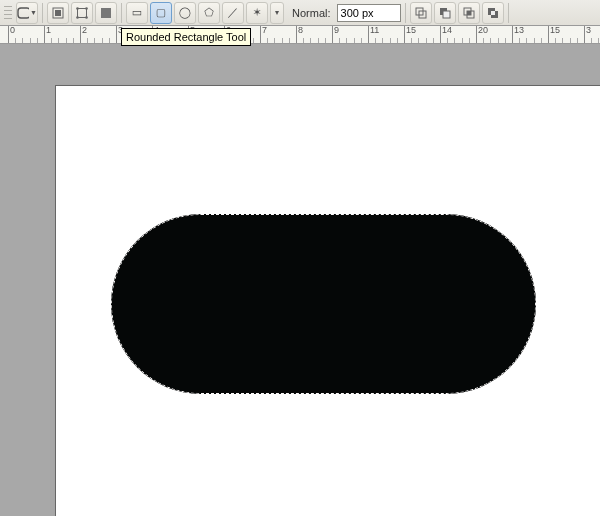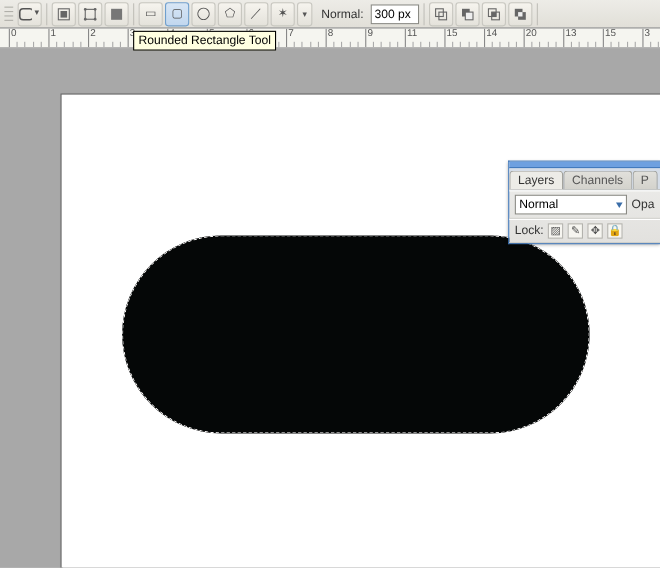--- a/index.html
+++ b/index.html
@@ -19,21 +19,21 @@
     width:22px; height:22px; border:1px solid #c8c7c0; border-radius:3px;
     display:flex; align-items:center; justify-content:center;
     background:linear-gradient(#f6f4ee,#e4e2db); color:#505050;
     font-size:12px; line-height:1;
   }
   .btn.active { background:linear-gradient(#d8e6f5,#c1d7ef); border-color:#6f9fce; }
   .sep { width:1px; height:20px; background:#c0bfb9; margin:0 2px; }
   .group { display:flex; gap:2px; }
   .radius-label { margin:0 4px 0 6px; color:#333; }
   .radius-input {
-    width:44px; height:18px; border:1px solid #8a8a84; background:#fff;
+    width:64px; height:18px; border:1px solid #8a8a84; background:#fff;
     padding:1px 3px; font-size:11px;
   }
 
   
   .ruler {
     position:absolute; top:26px; left:0; right:0; height:18px;
     background:#f5f5f0; border-bottom:1px solid #9a9a9a; color:#555;
     overflow:hidden;
   }
   .ruler-inner { position:relative; height:100%; }
@@ -325,35 +325,13 @@
 </div>
 
 <div class="workarea">
   <div class="canvas">
     <div class="shape-wrap">
       <div class="shape"></div>
       <div class="ants"></div>
     </div>
   </div>
 
-  <div class="panel">
-    <div class="panel-titlebar"></div>
-    <div class="panel-tabs">
-      <div class="panel-tab active">Layers</div>
-      <div class="panel-tab inactive">Channels</div>
-      <div class="panel-tab inactive">P</div>
-    </div>
-    <div class="panel-row">
-      <div class="blend">
-        <span>Normal</span>
-        <span class="blend-caret"></span>
-      </div>
-      <span style="color:#333">Opa</span>
-    </div>
-    <div class="panel-row">
-      <span style="color:#333">Lock:</span>
-      <div class="lock-ico">▨</div>
-      <div class="lock-ico">✎</div>
-      <div class="lock-ico">✥</div>
-      <div class="lock-ico">🔒</div>
-    </div>
-  </div>
 </div>
 
 </body></html>

